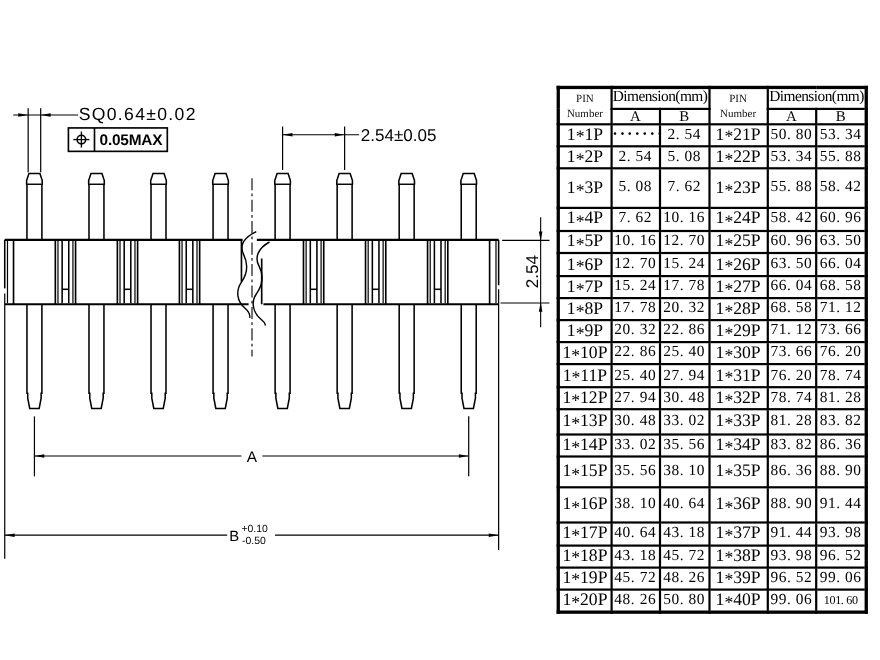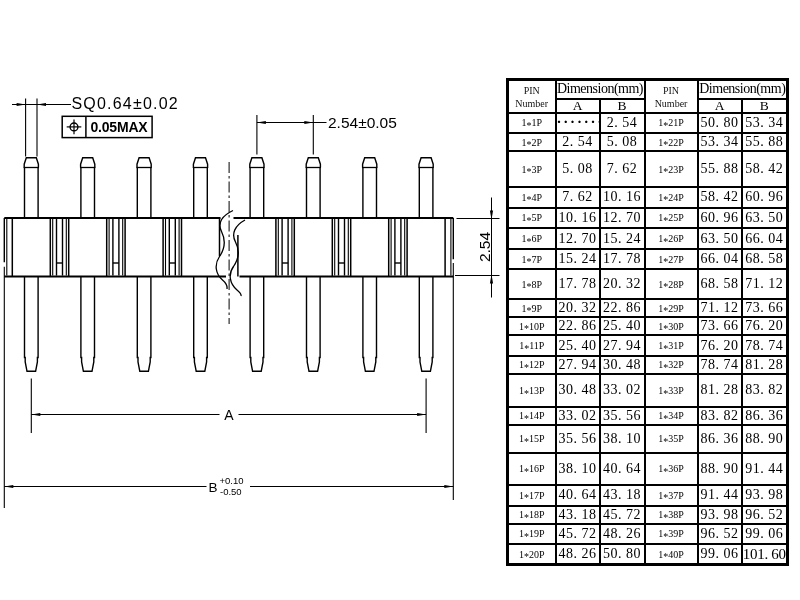--- a/index.html
+++ b/index.html
@@ -2,21 +2,21 @@
 <html><head><meta charset="utf-8">
 <style>
 html,body{margin:0;padding:0;background:#fff;width:800px;height:600px;overflow:hidden}
 #page{position:relative;width:800px;height:600px;background:#fff}
 table{position:absolute;left:506px;top:78px;width:281px;border-collapse:collapse;
  table-layout:fixed;border:3px solid #000;font-family:Liberation Serif, serif;color:#000}
 td{border:2px solid #000;text-align:center;vertical-align:middle;padding:0;white-space:nowrap;overflow:hidden}
 td.ph{font-size:10px;line-height:13px;padding-top:1px;color:#111}
 td.hd{font-size:14px;letter-spacing:-0.5px;line-height:14px}
 td.hab{font-size:13.5px;line-height:12px}
-td.pl{font-size:10px}
+td.pl{font-size:16px}
 td.nm{font-size:14px;letter-spacing:0.5px}
 .dots{font-weight:bold;letter-spacing:1.8px;font-size:15px}
 .st{position:relative;top:2.6px}
 </style></head>
 <body>
 <div id="page">
 <svg width="800" height="600" viewBox="0 0 800 600" style="position:absolute;left:0;top:0" stroke="#000" fill="none" stroke-linecap="butt">
       <line x1="4.3" y1="218" x2="220.5" y2="218" stroke-width="2"></line>
 <line x1="233.5" y1="218" x2="453.3" y2="218" stroke-width="2"></line>
 <line x1="4.3" y1="276.6" x2="226" y2="276.6" stroke-width="2"></line>
@@ -218,21 +218,21 @@
           <td class="nm">66.&nbsp;04</td>
         </tr>
         <tr style="height:20.58px">
           <td class="pl">1<span class="st">*</span>7P</td>
           <td class="nm">15.&nbsp;24</td>
           <td class="nm">17.&nbsp;78</td>
           <td class="pl">1<span class="st">*</span>27P</td>
           <td class="nm">66.&nbsp;04</td>
           <td class="nm">68.&nbsp;58</td>
         </tr>
-        <tr style="height:30px">
+        <tr style="height:20px">
           <td class="pl">1<span class="st">*</span>8P</td>
           <td class="nm">17.&nbsp;78</td>
           <td class="nm">20.&nbsp;32</td>
           <td class="pl">1<span class="st">*</span>28P</td>
           <td class="nm">68.&nbsp;58</td>
           <td class="nm">71.&nbsp;12</td>
         </tr>
         <tr style="height:15px">
           <td class="pl">1<span class="st">*</span>9P</td>
           <td class="nm">20.&nbsp;32</td>
@@ -258,21 +258,21 @@
           <td class="nm">78.&nbsp;74</td>
         </tr>
         <tr style="height:15px">
           <td class="pl">1<span class="st">*</span>12P</td>
           <td class="nm">27.&nbsp;94</td>
           <td class="nm">30.&nbsp;48</td>
           <td class="pl">1<span class="st">*</span>32P</td>
           <td class="nm">78.&nbsp;74</td>
           <td class="nm">81.&nbsp;28</td>
         </tr>
-        <tr style="height:33px">
+        <tr style="height:23px">
           <td class="pl">1<span class="st">*</span>13P</td>
           <td class="nm">30.&nbsp;48</td>
           <td class="nm">33.&nbsp;02</td>
           <td class="pl">1<span class="st">*</span>33P</td>
           <td class="nm">81.&nbsp;28</td>
           <td class="nm">83.&nbsp;82</td>
         </tr>
         <tr style="height:16px">
           <td class="pl">1<span class="st">*</span>14P</td>
           <td class="nm">33.&nbsp;02</td>
@@ -320,16 +320,16 @@
           <td class="pl">1<span class="st">*</span>39P</td>
           <td class="nm">96.&nbsp;52</td>
           <td class="nm">99.&nbsp;06</td>
         </tr>
         <tr style="height:20.58px">
           <td class="pl">1<span class="st">*</span>20P</td>
           <td class="nm">48.&nbsp;26</td>
           <td class="nm">50.&nbsp;80</td>
           <td class="pl">1<span class="st">*</span>40P</td>
           <td class="nm">99.&nbsp;06</td>
-          <td class="nm" style="font-size:15px;letter-spacing:-0.3px">101.&nbsp;60</td>
+          <td class="nm" style="font-size:11px;letter-spacing:-0.3px">101.&nbsp;60</td>
         </tr>
       </tbody>
     </table>
 </div>
 </body></html>

